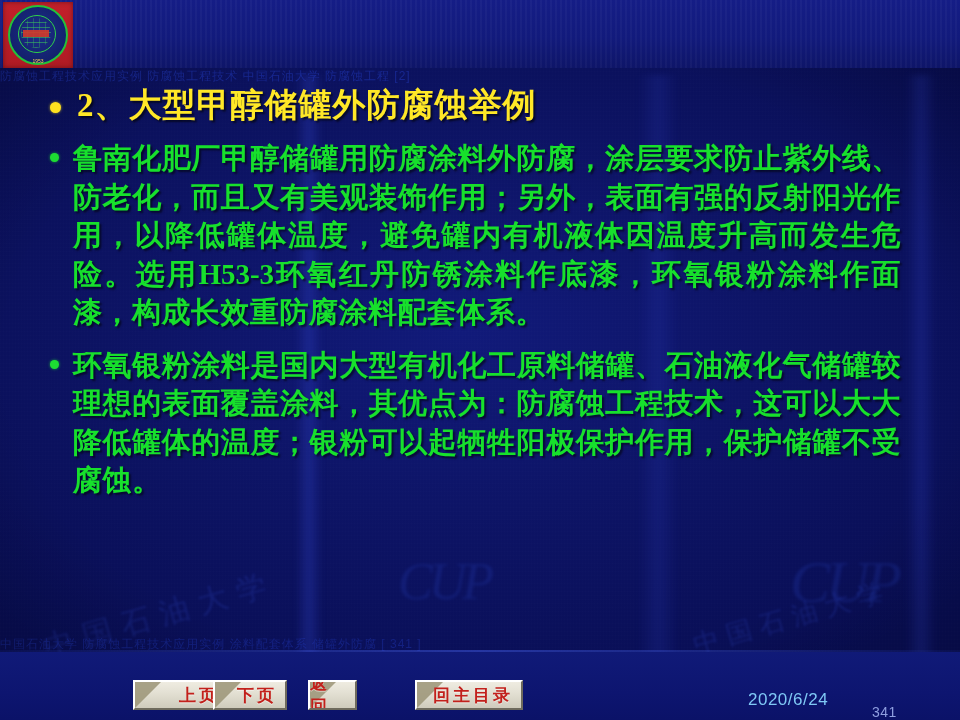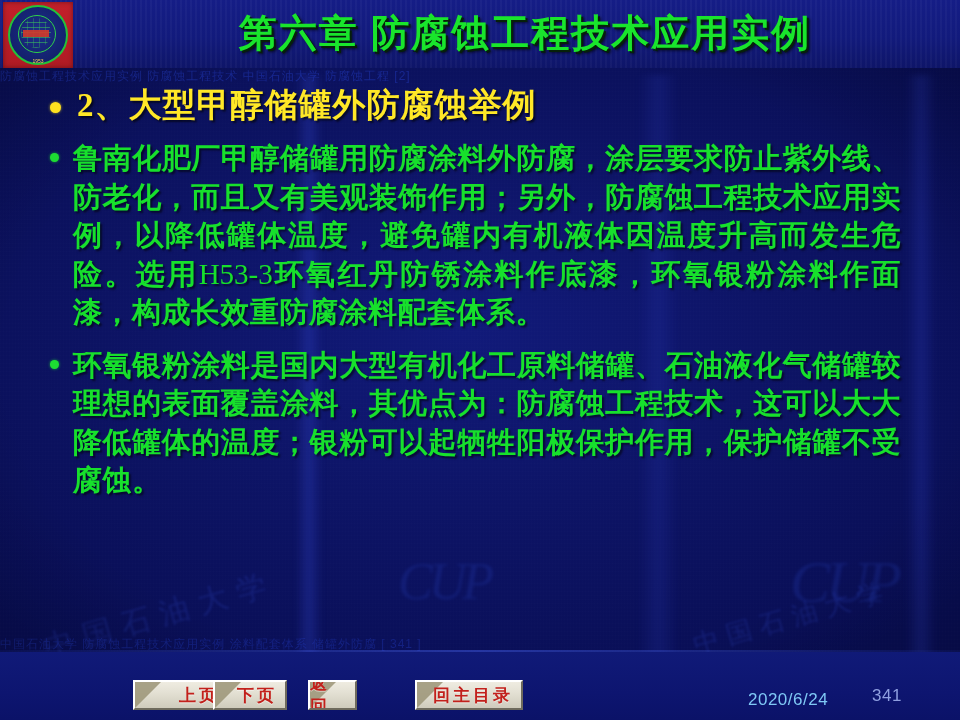--- a/index.html
+++ b/index.html
@@ -225,21 +225,21 @@
     color: #17e02c;
     line-height: 1.33;
     text-align: justify;
     text-justify: inter-ideograph;
     letter-spacing: .5px;
     text-shadow: 2px 2px 2px rgba(0,0,0,.55);
     font-family: "Liberation Serif", "DejaVu Serif", serif;
   }
   .para-text .code {
     font-family: "Liberation Serif", serif;
-    font-weight: normal;
+    font-weight: bold;
     letter-spacing: 0;
     margin-top: 40px;
   }
 
   
   .footer-bar {
     position: absolute;
     left: 0; top: 652px;
     width: 960px; height: 68px;
     background: linear-gradient(180deg, #101a78 0%, #0d1570 60%, #0b1268 100%);
@@ -291,22 +291,22 @@
   .footer-date {
     position: absolute;
     left: 748px; top: 690px;
     font-size: 17px;
     color: #7fc8f5;
     letter-spacing: .5px;
     font-family: "Liberation Sans", sans-serif;
   }
   .footer-page {
     position: absolute;
-    left: 872px; top: 686px;
-    font-size: 17px;
+    left: 872px; top: 704px;
+    font-size: 14px;
     color: #8f9fe0;
     letter-spacing: .5px;
     font-family: "Liberation Sans", sans-serif;
   }
 </style>
 </head>
 <body>
 
 <div id="slide">
 
@@ -331,32 +331,31 @@
   </div>
 
   <div class="logo">
     <div class="emblem">
       <div class="globe"></div>
       <div class="redbar"></div>
       <div class="yr">1953</div>
     </div>
   </div>
 
-  <div class="slide-title">第六章 防腐蚀工程技术应用实例</div>
 
   <div class="content">
 
     <div class="bullet-row heading">
       <div class="dot yellow"></div>
       <div class="heading-text">2、大型甲醇储罐外防腐蚀举例</div>
     </div>
 
     <div class="bullet-row para">
       <div class="dot green"></div>
-      <div class="para-text"><span>鲁南化肥厂甲醇储罐用防腐涂料外防腐，涂层要求防止紫外线、防老化，而且又有美观装饰作用；另外，防腐蚀工程技术应用实例，以降低罐体温度，避免罐内有机液体因温度升高而发生危险。选用</span><span class="code">H53-3</span><span>环氧红丹防锈涂料作底漆，环氧银粉涂料作面漆，构成长效重防腐涂料配套体系。</span></div>
+      <div class="para-text"><span>鲁南化肥厂甲醇储罐用防腐涂料外防腐，涂层要求防止紫外线、防老化，而且又有美观装饰作用；另外，表面有强的反射阳光作用，以降低罐体温度，避免罐内有机液体因温度升高而发生危险。选用</span><span class="code">H53-3</span><span>环氧红丹防锈涂料作底漆，环氧银粉涂料作面漆，构成长效重防腐涂料配套体系。</span></div>
     </div>
 
     <div class="bullet-row para">
       <div class="dot green"></div>
       <div class="para-text"><span>环氧银粉涂料是国内大型有机化工原料储罐、石油液化气储罐较理想的表面覆盖涂料，其优点为：防腐蚀工程技术，这可以大大降低罐体的温度；银粉可以起牺牲阳极保护作用，保护储罐不受腐蚀。</span></div>
     </div>
 
   </div>
 
   <div class="footer-bar"></div>

